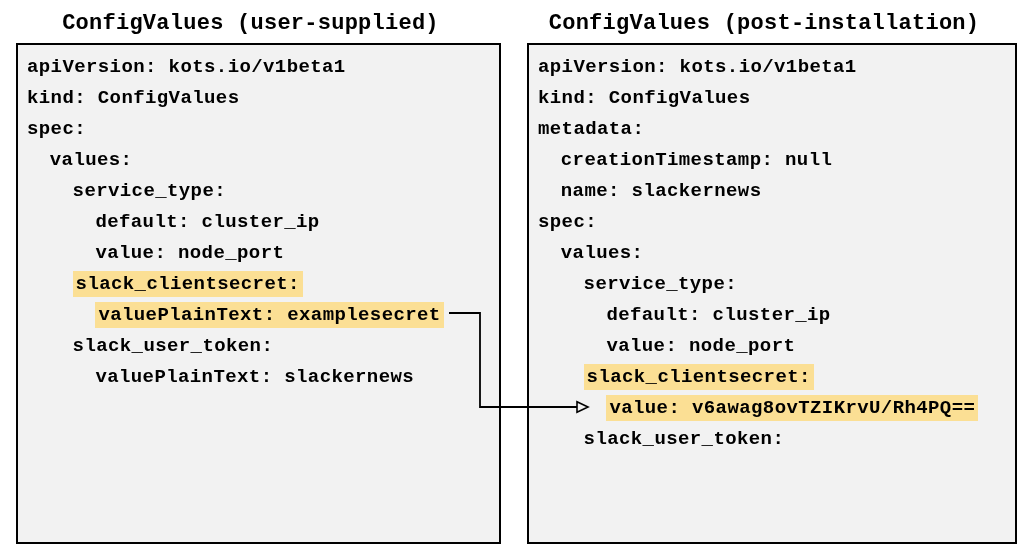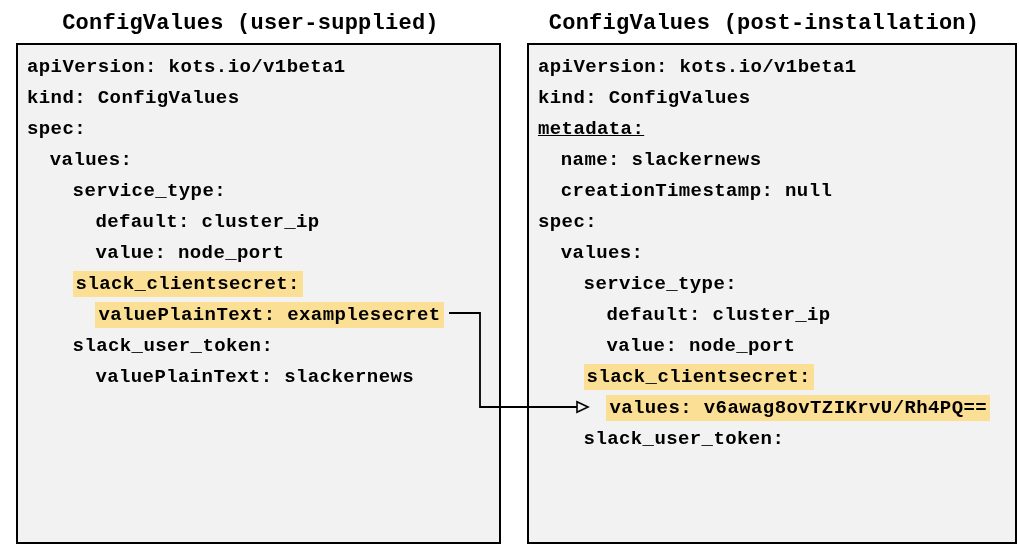--- a/index.html
+++ b/index.html
@@ -93,30 +93,30 @@
         </div>
     </div>
   </section>
 
   <section class="panel-group right">
     <h2 class="panel-title">ConfigValues (post-installation)</h2>
     <div class="panel-box">
       <div class="code">
           <div class="code-line"><span class="line-text" style="margin-left: 0ch;">apiVersion: kots.io/v1beta1</span></div>
           <div class="code-line"><span class="line-text" style="margin-left: 0ch;">kind: ConfigValues</span></div>
-          <div class="code-line"><span class="line-text" style="margin-left: 0ch; text-decoration: underline;">metadata:</span></div>
+          <div class="code-line"><span class="line-text" style="margin-left: 0ch;">metadata:</span></div>
+          <div class="code-line"><span class="line-text" style="margin-left: 2ch;">creationTimestamp: null</span></div>
           <div class="code-line"><span class="line-text" style="margin-left: 2ch;">name: slackernews</span></div>
-          <div class="code-line"><span class="line-text" style="margin-left: 2ch;">creationTimestamp: null</span></div>
           <div class="code-line"><span class="line-text" style="margin-left: 0ch;">spec:</span></div>
           <div class="code-line"><span class="line-text" style="margin-left: 2ch;">values:</span></div>
           <div class="code-line"><span class="line-text" style="margin-left: 4ch;">service_type:</span></div>
           <div class="code-line"><span class="line-text" style="margin-left: 6ch;">default: cluster_ip</span></div>
           <div class="code-line"><span class="line-text" style="margin-left: 6ch;">value: node_port</span></div>
           <div class="code-line"><span class="line-text hl" style="margin-left: 4ch;">slack_clientsecret:</span></div>
-          <div class="code-line"><span class="line-text hl" style="margin-left: 6ch;">values: v6awag8ovTZIKrvU/Rh4PQ==</span></div>
+          <div class="code-line"><span class="line-text hl" style="margin-left: 6ch;">value: v6awag8ovTZIKrvU/Rh4PQ==</span></div>
           <div class="code-line"><span class="line-text" style="margin-left: 4ch;">slack_user_token:</span></div>
         </div>
     </div>
   </section>
 
   <svg class="arrow-layer" width="1019" height="559" viewBox="0 0 1019 559">
     <path d="M449,313 L480,313 L480,407 L577,407" fill="none" stroke="#000000" stroke-width="1.8"></path>
     <path d="M577,401.8 L588,407 L577,412.2 Z" fill="#F2F2F2" stroke="#000000" stroke-width="1.6" stroke-linejoin="miter"></path>
   </svg>
 

